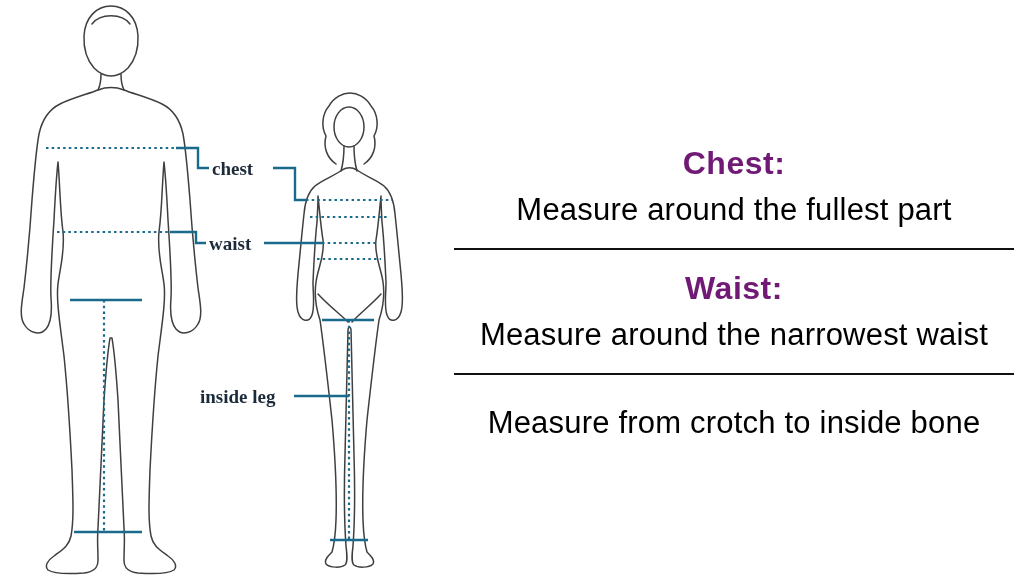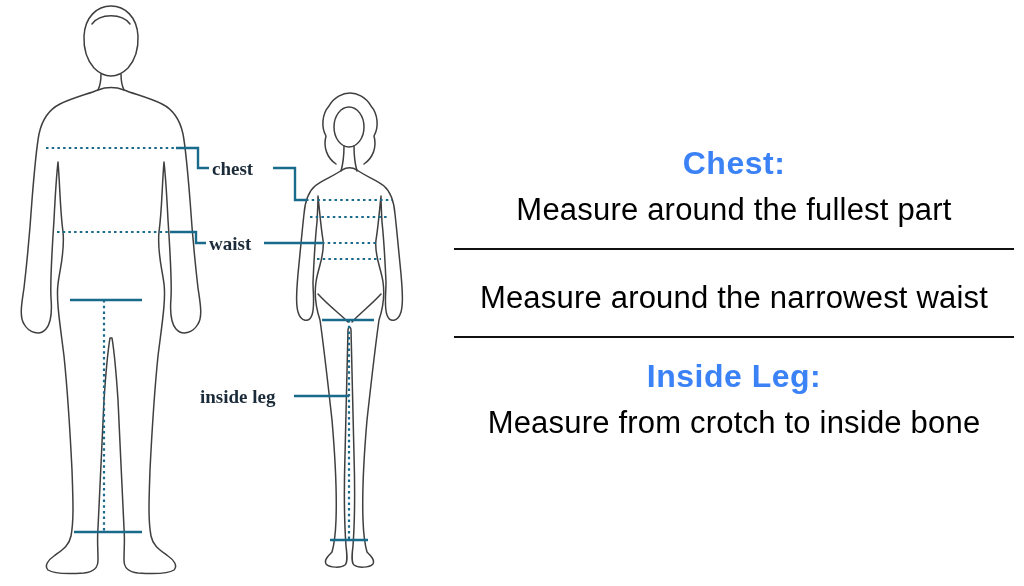--- a/index.html
+++ b/index.html
@@ -64,21 +64,21 @@
   }
   .instruction {
     text-align: center;
     color: #000000;
   }
   .instruction h2 {
     margin: 0;
     font-size: 32px;
     font-weight: bold;
     letter-spacing: 0.5px;
-    color: #3b82f6;
+    color: #701a75;
   }
   .instruction p {
     margin: 10px 0 0 0;
     font-size: 31px;
     font-weight: normal;
     letter-spacing: 0.2px;
     color: #000000;
   }
   .divider {
     border: none;
@@ -232,24 +232,24 @@
   <div id="instruction-panel">
 
     <section class="instruction">
       <h2>Chest:</h2>
       <p>Measure around the fullest part</p>
     </section>
 
     <hr class="divider">
 
     <section class="instruction">
+      <h2>Waist:</h2>
       <p>Measure around the narrowest waist</p>
     </section>
 
     <hr class="divider">
 
     <section class="instruction">
-      <h2>Inside Leg:</h2>
       <p>Measure from crotch to inside bone</p>
     </section>
 
   </div>
 </div>
 
 </body></html>

